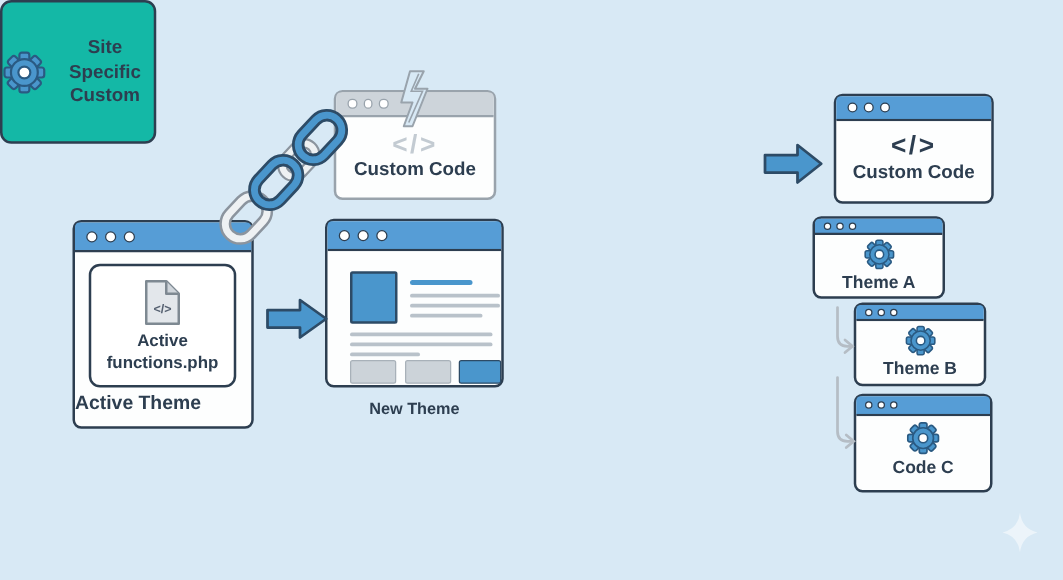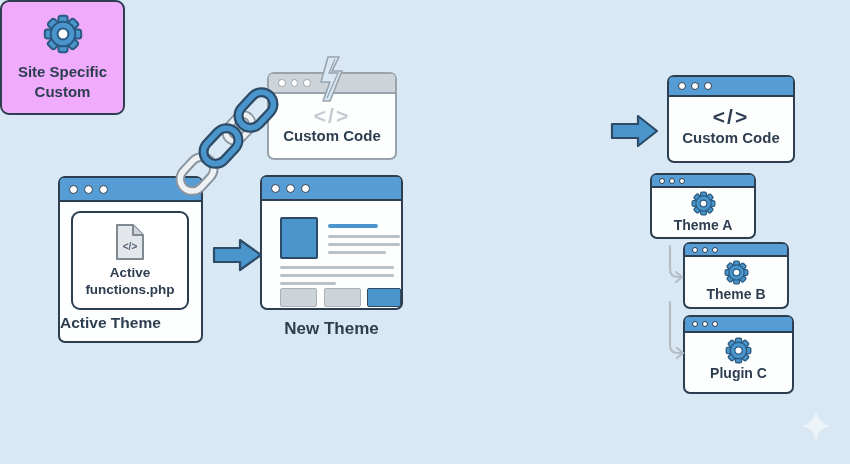--- a/index.html
+++ b/index.html
@@ -31,29 +31,29 @@
   #active-theme .win-label{bottom:9px;font-size:15.5px;}
   
   #new-theme{left:260px;top:175px;width:143px;height:135px;}
   .nt{position:absolute;box-sizing:border-box;}
   .nt-img{left:18px;top:40px;width:38px;height:42px;background:#4a96cc;border:2px solid #2d4b66;border-radius:2px;}
   .nt-line{height:3px;background:#b9c2ca;border-radius:2px;}
   .nt-blue{background:#4a96cc;height:3.5px;}
   .nt-box{top:111px;height:19px;background:#ccd3d9;border:1.5px solid #a8b1b9;border-radius:2px;}
   .nt-box.blue{background:#4a96cc;border-color:#2d4b66;}
   #new-theme-label{position:absolute;left:260px;top:319px;width:143px;text-align:center;
-                   font-weight:700;font-size:17px;color:#2d3e50;}
+                   font-weight:700;font-size:13px;color:#2d3e50;}
   
   #custom-broken{left:267px;top:72px;width:130px;height:88px;}
   #custom-broken .body-center{height:60px;gap:1px;}
   #custom-broken .code-glyph{color:#c3cbd2;}
   #custom-broken .cc-label{font-size:15px;font-weight:700;}
   
-  #plugin-box{left:477px;top:71px;width:125px;height:115px;background:#f0abfc;border:2.5px solid #2d3e50;
-              border-radius:9px;box-sizing:border-box;display:flex;flex-direction:column;
+  #plugin-box{left:477px;top:71px;width:125px;height:115px;background:#14b8a6;border:2.5px solid #2d3e50;
+              border-radius:9px;box-sizing:border-box;display:flex;
               align-items:center;justify-content:center;gap:8px;}
   #plugin-box .p-label{font-size:15px;font-weight:700;text-align:center;line-height:1.3;}
   
   #custom-right{left:667px;top:75px;width:128px;height:88px;}
   #custom-right .body-center{height:58px;gap:2px;}
   #custom-right .cc-label{font-size:15px;font-weight:700;}
   
   .theme-win .body-center{gap:1px;padding-top:3px;}
   .theme-win .t-label{font-size:14px;font-weight:700;}
   #theme-a{left:650px;top:173px;width:106px;height:66px;}
@@ -194,21 +194,21 @@
   <div class="win theme-win" id="theme-c">
     <div class="bar bar-sm">
       <span class="dot dot-sm"></span>
       <span class="dot dot-sm"></span>
       <span class="dot dot-sm"></span>
     </div>
     <div class="body-center">
       <svg class="gear" width="27" height="27">
           <use href="#gear-sym"></use>
         </svg>
-      <span class="t-label">Plugin C</span>
+      <span class="t-label">Code C</span>
     </div>
   </div>
 
   <svg id="overlay" viewBox="0 0 850 464">
 
     <g>
       <path d="M328,57 L339,57 L332,71 L342,71 L330,101 L323,101 L330,82 L321,82 Z" fill="#d8e9f5" stroke="#99a3ac" stroke-width="1.6" stroke-linejoin="round"></path>
       <path d="M335,59 L329,73 L338,73 L327,98" fill="none" stroke="#99a3ac" stroke-width="1.3"></path>
     </g>
 

